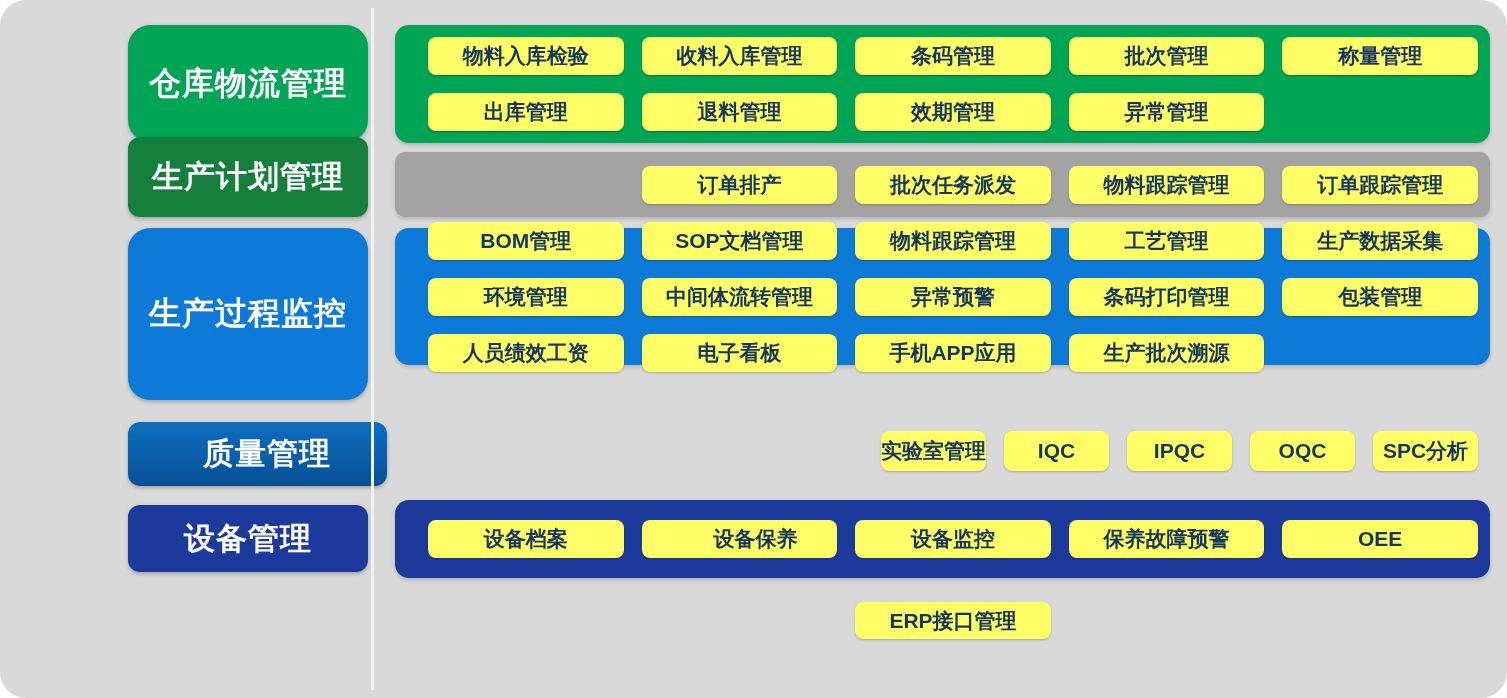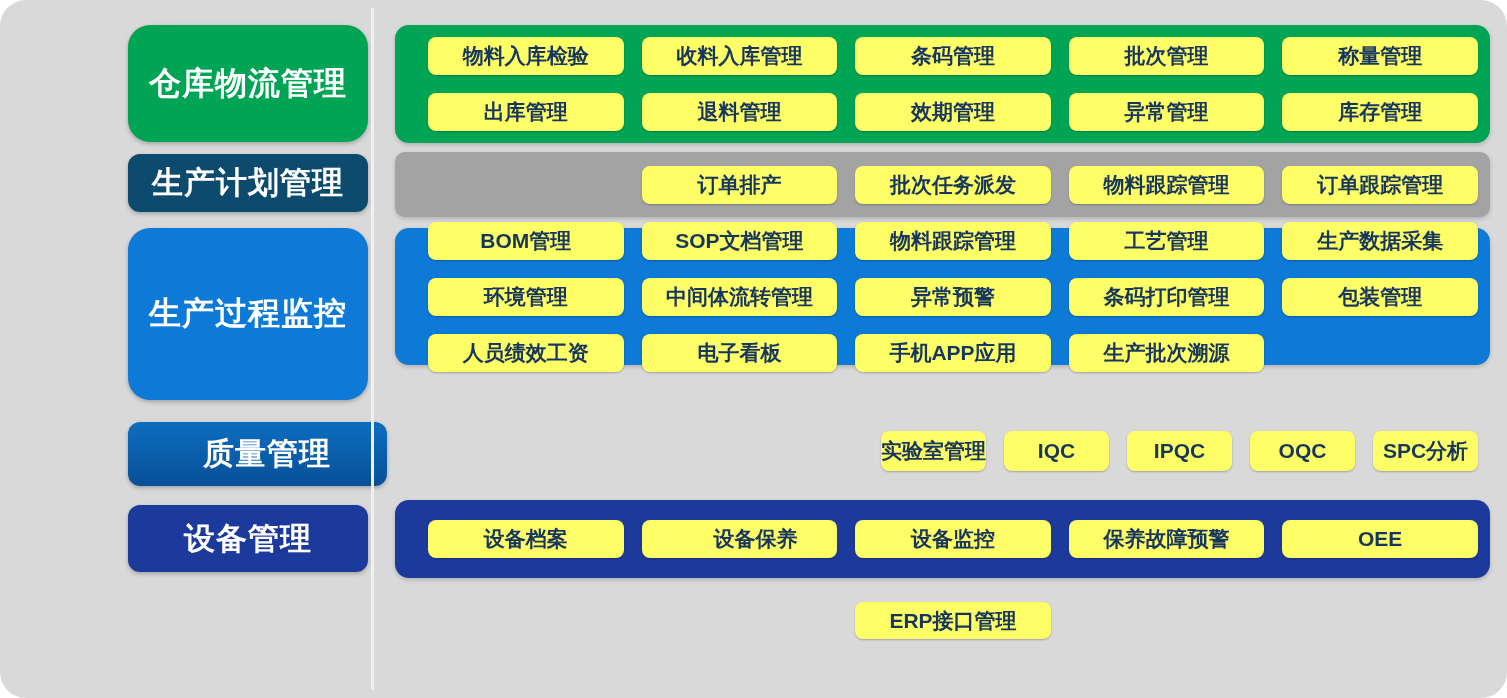--- a/index.html
+++ b/index.html
@@ -6,21 +6,21 @@
   .canvas{position:relative;width:1507px;height:698px;background:#d9d9d9;border-radius:26px;overflow:hidden;}
 
   
   .divider{position:absolute;left:371px;top:8px;width:3px;height:682px;background:#f0f0f0;}
 
   
   .cat-label{position:absolute;left:128px;width:240px;display:flex;align-items:center;justify-content:center;
     color:#ffffff;font-weight:bold;font-size:31px;letter-spacing:1px;border-radius:14px;
     box-shadow:0 2px 4px rgba(0,0,0,0.25);}
   .cat-warehouse{top:25px;height:117px;background:#00a455;border-radius:22px;font-size:32px;}
-  .cat-planning{top:154px;height:58px;background:#0c4a6e;border-radius:12px;}
+  .cat-planning{top:137px;height:80px;background:#15803d;border-radius:12px;}
   .cat-process{top:228px;height:172px;background:#0c7ad6;border-radius:22px;font-size:32px;}
   .cat-quality{top:422px;height:64px;background:linear-gradient(#0c6fc0,#084f96);border-radius:12px;padding-left:19px;}
   .cat-equipment{top:505px;height:67px;background:#1c3a9c;border-radius:12px;}
 
   
   .band-panel{position:absolute;left:395px;width:1095px;display:flex;flex-direction:column;justify-content:center;
     gap:18px;border-radius:14px;box-shadow:0 2px 4px rgba(0,0,0,0.18);}
   .panel-warehouse{top:25px;height:118px;background:#00a455;}
   .panel-planning{top:152px;height:65px;background:#a3a3a3;border-radius:10px;}
   .panel-process{top:228px;height:137px;background:#0c7ad6;}
@@ -60,21 +60,20 @@
         <div class="chip" style="grid-column: 2;">收料入库管理</div>
         <div class="chip" style="grid-column: 3;">条码管理</div>
         <div class="chip" style="grid-column: 4;">批次管理</div>
         <div class="chip" style="grid-column: 5;">称量管理</div>
       </div>
       <div class="btn-row">
         <div class="chip" style="grid-column: 1;">出库管理</div>
         <div class="chip" style="grid-column: 2;">退料管理</div>
         <div class="chip" style="grid-column: 3;">效期管理</div>
         <div class="chip" style="grid-column: 4;">异常管理</div>
-        <div class="chip" style="grid-column: 5;">库存管理</div>
       </div>
     </div>
   <div class="band-panel panel-planning">
       <div class="btn-row">
         <div class="chip" style="grid-column: 2;">订单排产</div>
         <div class="chip" style="grid-column: 3;">批次任务派发</div>
         <div class="chip" style="grid-column: 4;">物料跟踪管理</div>
         <div class="chip" style="grid-column: 5;">订单跟踪管理</div>
       </div>
     </div>

